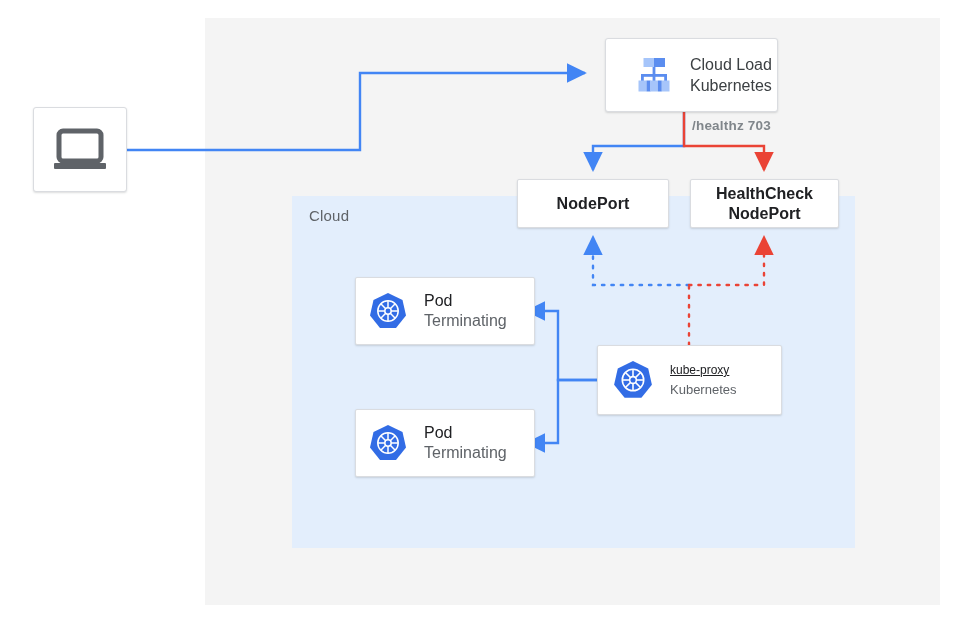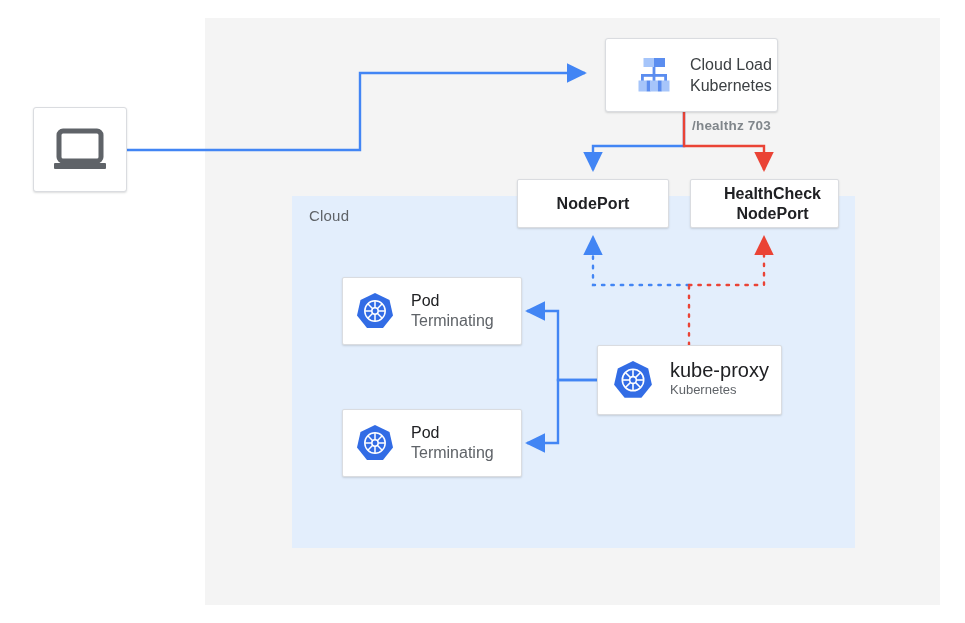--- a/index.html
+++ b/index.html
@@ -87,26 +87,25 @@
     width: 149px; height: 49px;
     border-radius: 2px;
     display: flex; align-items: center; justify-content: center;
     text-align: center;
   }
   .hcnp-box span {
     font-size: 16px;
     font-weight: bold;
     color: #202124;
     line-height: 20px;
-    margin-left: 8px;
   }
 
   
   .pod-box {
-    left: 342px;
+    left: 355px;
     width: 180px; height: 68px;
     border-radius: 2px;
     display: flex; align-items: center;
     padding-left: 12px;
   }
   .pod-1 { top: 277px; }
   .pod-2 { top: 409px; }
   .pod-text { margin-left: 16px; }
   .pod-title {
     font-size: 16px;
@@ -122,23 +121,24 @@
   
   .kp-box {
     left: 597px; top: 345px;
     width: 185px; height: 70px;
     border-radius: 2px;
     display: flex; align-items: center;
     padding-left: 14px;
   }
   .kp-text { margin-left: 16px; }
   .kp-title {
-    font-size: 20px;
+    font-size: 12px;
     color: #202124;
     line-height: 20px;
+    text-decoration: underline;
   }
   .kp-sub {
     font-size: 13px;
     color: #5f6368;
     line-height: 20px;
   }
 
   
   .healthz-label {
     left: 692px; top: 118px;

